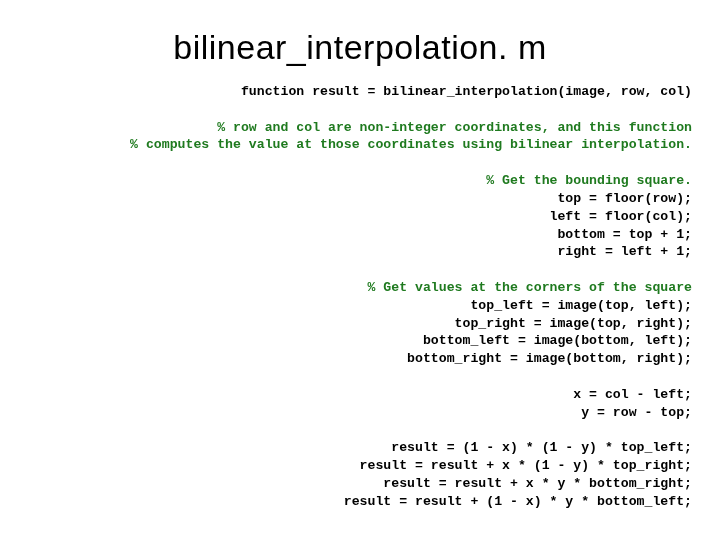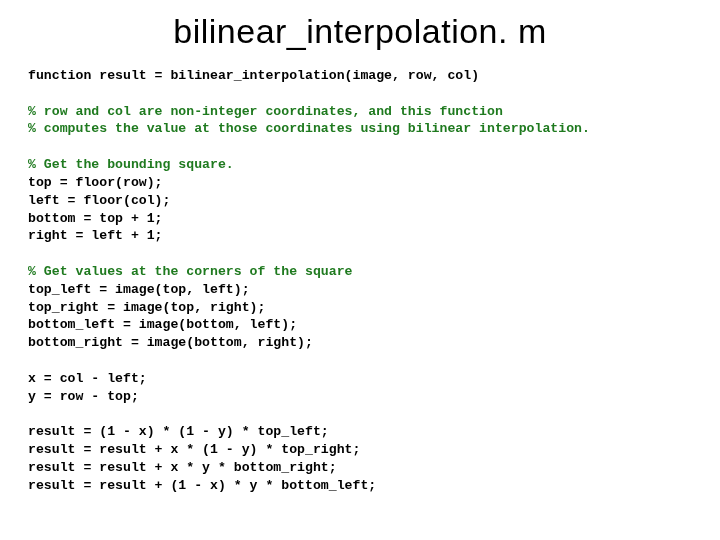--- a/index.html
+++ b/index.html
@@ -15,30 +15,31 @@
     width: 720px;
     height: 540px;
     box-sizing: border-box;
     padding: 8px 28px 0 28px;
   }
   .title {
     text-align: center;
     font-size: 34px;
     font-weight: 400;
     color: #000;
-    margin: 4px 0 16px 0;
+    margin: 20px 0 16px 0;
     letter-spacing: 0.5px;
   }
   .code {
     font-family: "Courier New", Courier, monospace;
     font-weight: bold;
     font-size: 13.2px;
     line-height: 1.35;
     white-space: pre;
     color: #000;
+    text-align: right;
   }
   .code .cm { color: #1f7a1f; font-weight: bold; }
 </style>
 </head>
 <body>
 
 <div class="slide">
   <div class="title">bilinear_interpolation. m</div>
   <div class="code"><span>function result = bilinear_interpolation(image, row, col)</span>
 

